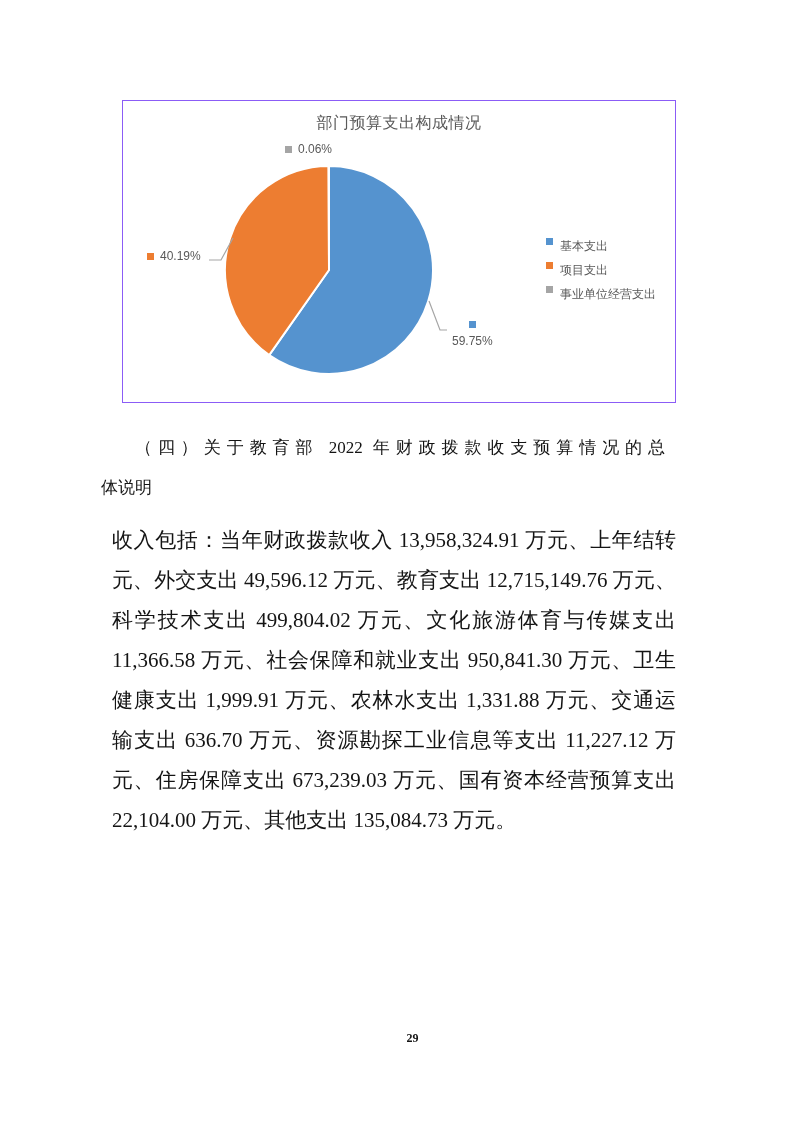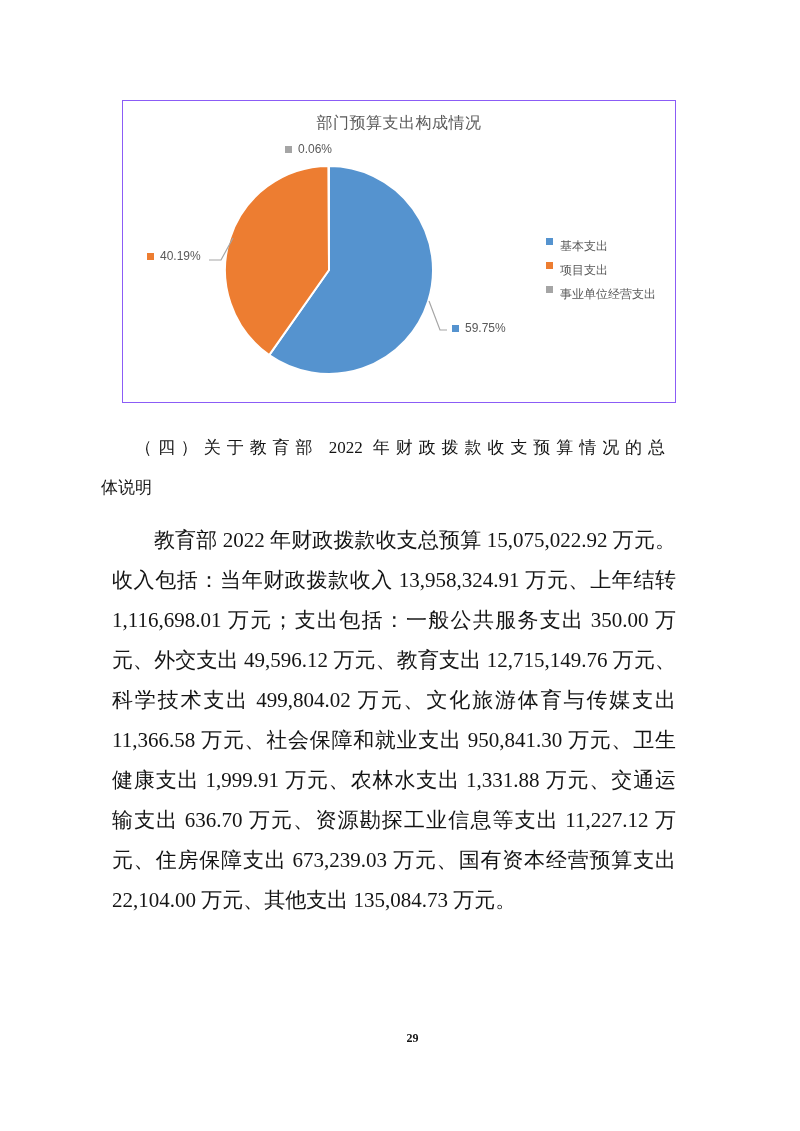--- a/index.html
+++ b/index.html
@@ -130,21 +130,21 @@
     <div class="pct-label" style="left:162px; top:41px;">
       <span class="sq" style="background: rgb(165, 165, 165);"></span>
       <span>0.06%</span>
     </div>
 
     <div class="pct-label" style="left:24px; top:148px;">
       <span class="sq" style="background: rgb(237, 125, 49);"></span>
       <span>40.19%</span>
     </div>
 
-    <div class="pct-label" style="left:329px; top:220px;">
+    <div class="pct-label" style="left:329px; top:220px;flex-direction:column;">
       <span class="sq" style="background: rgb(85, 147, 207);"></span>
       <span>59.75%</span>
     </div>
 
     <div class="legend">
       <div class="legend-item">
         <span class="sq" style="background: rgb(85, 147, 207);"></span>
         <span>基本支出</span>
       </div>
       <div class="legend-item">
@@ -157,23 +157,21 @@
       </div>
     </div>
   </div>
 
   <div class="heading">
     <div class="h-line justify-full" style="text-indent:2em">（四）关于教育部 2022 年财政拨款收支预算情况的总</div>
     <div class="h-line">体说明</div>
   </div>
 
   <div class="body-text">
-    <div class="b-line indent">教育部 2022 年财政拨款收支总预算 15,075,022.92 万元。</div>
     <div class="b-line">收入包括：当年财政拨款收入 13,958,324.91 万元、上年结转</div>
-    <div class="b-line">1,116,698.01 万元；支出包括：一般公共服务支出 350.00 万</div>
     <div class="b-line">元、外交支出 49,596.12 万元、教育支出 12,715,149.76 万元、</div>
     <div class="b-line">科学技术支出 499,804.02 万元、文化旅游体育与传媒支出</div>
     <div class="b-line">11,366.58 万元、社会保障和就业支出 950,841.30 万元、卫生</div>
     <div class="b-line">健康支出 1,999.91 万元、农林水支出 1,331.88 万元、交通运</div>
     <div class="b-line">输支出 636.70 万元、资源勘探工业信息等支出 11,227.12 万</div>
     <div class="b-line">元、住房保障支出 673,239.03 万元、国有资本经营预算支出</div>
     <div class="b-line last">22,104.00 万元、其他支出 135,084.73 万元。</div>
   </div>
 
   <div class="page-number">29</div>

